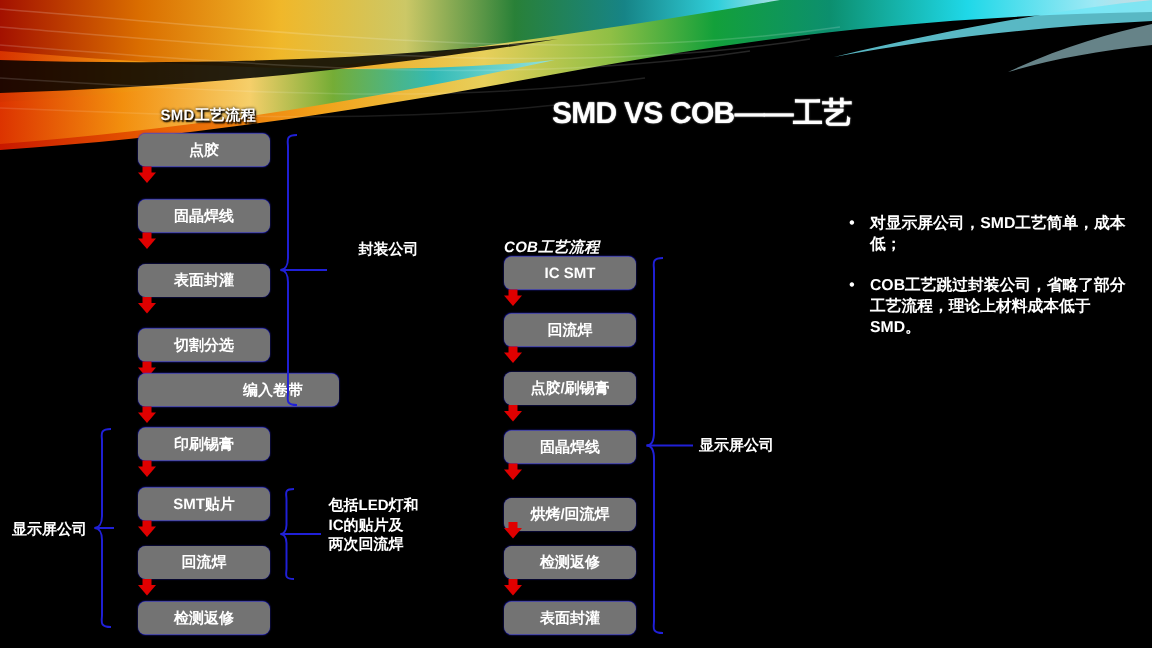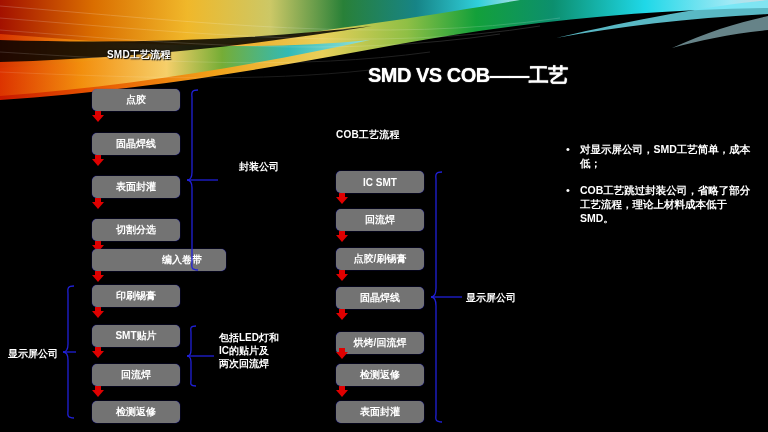--- a/index.html
+++ b/index.html
@@ -27,22 +27,22 @@
   
   .col-title {
     position: absolute;
     color: #ffffff;
     font-size: 10px;
     font-weight: bold;
     letter-spacing: 0.2px;
     white-space: nowrap;
     text-shadow: 0 0 2px #000, 1px 1px 1px #000;
   }
-  #smd-title { left: 91px; top: 48px; padding-left: 16px; }
-  #cob-title { left: 336px; top: 128px; }
+  #smd-title { left: 91px; top: 70px; padding-left: 16px; }
+  #cob-title { left: 336px; top: 158px; font-style: italic; }
 
   .slide-title {
     position: absolute;
     left: 368px;
     top: 62px;
     width: 392px;
     color: #ffffff;
     font-size: 20px;
     font-weight: bold;
     letter-spacing: -0.5px;

